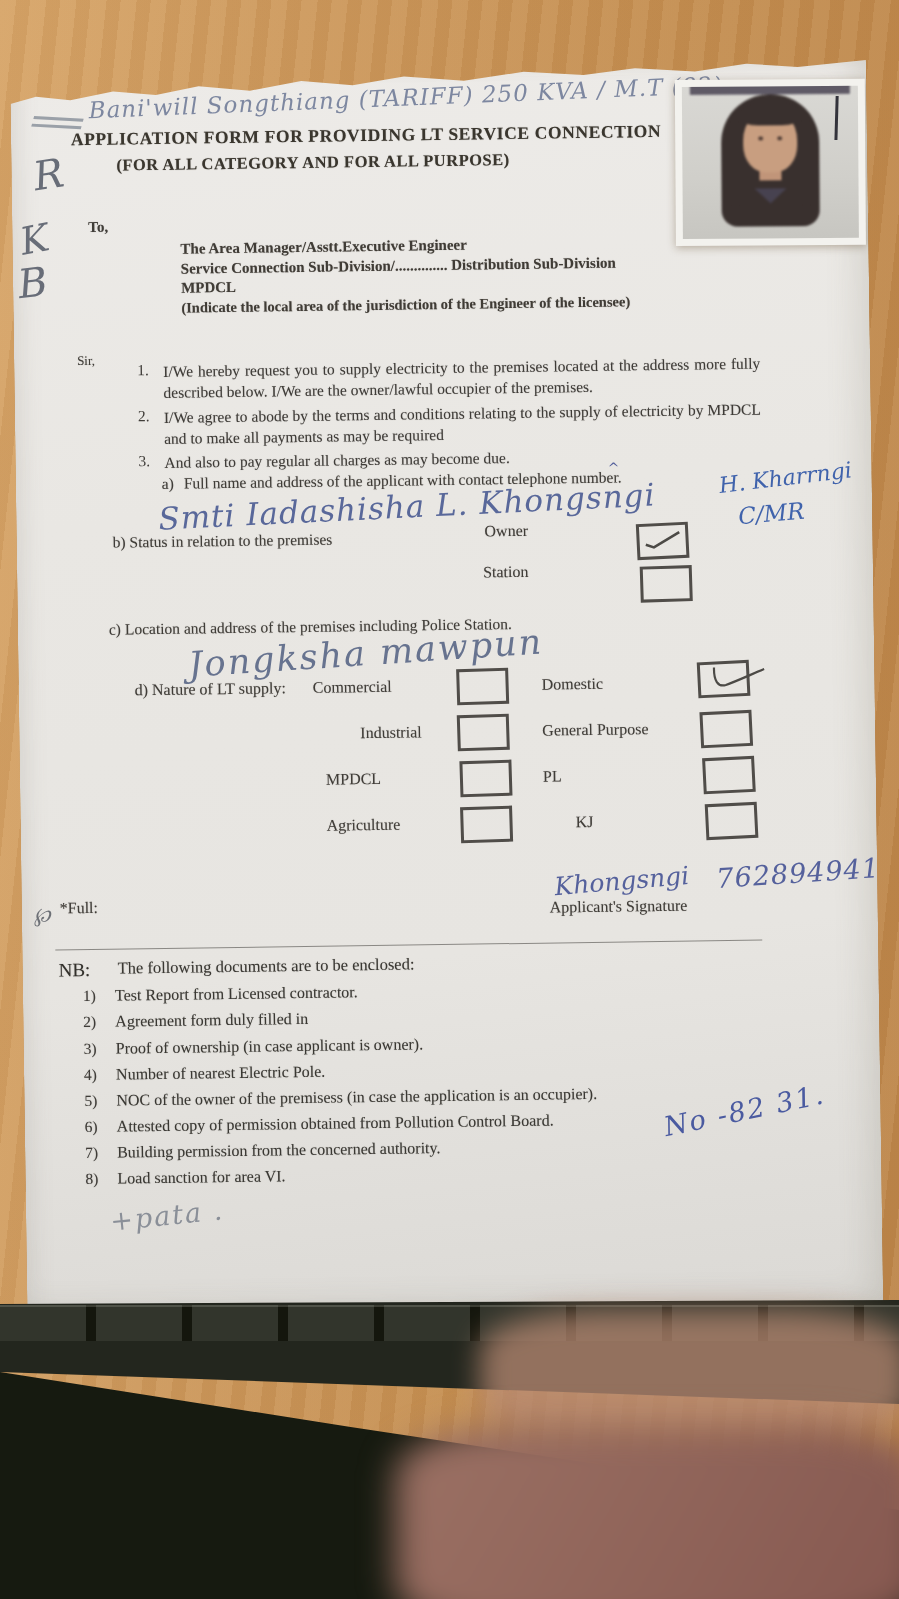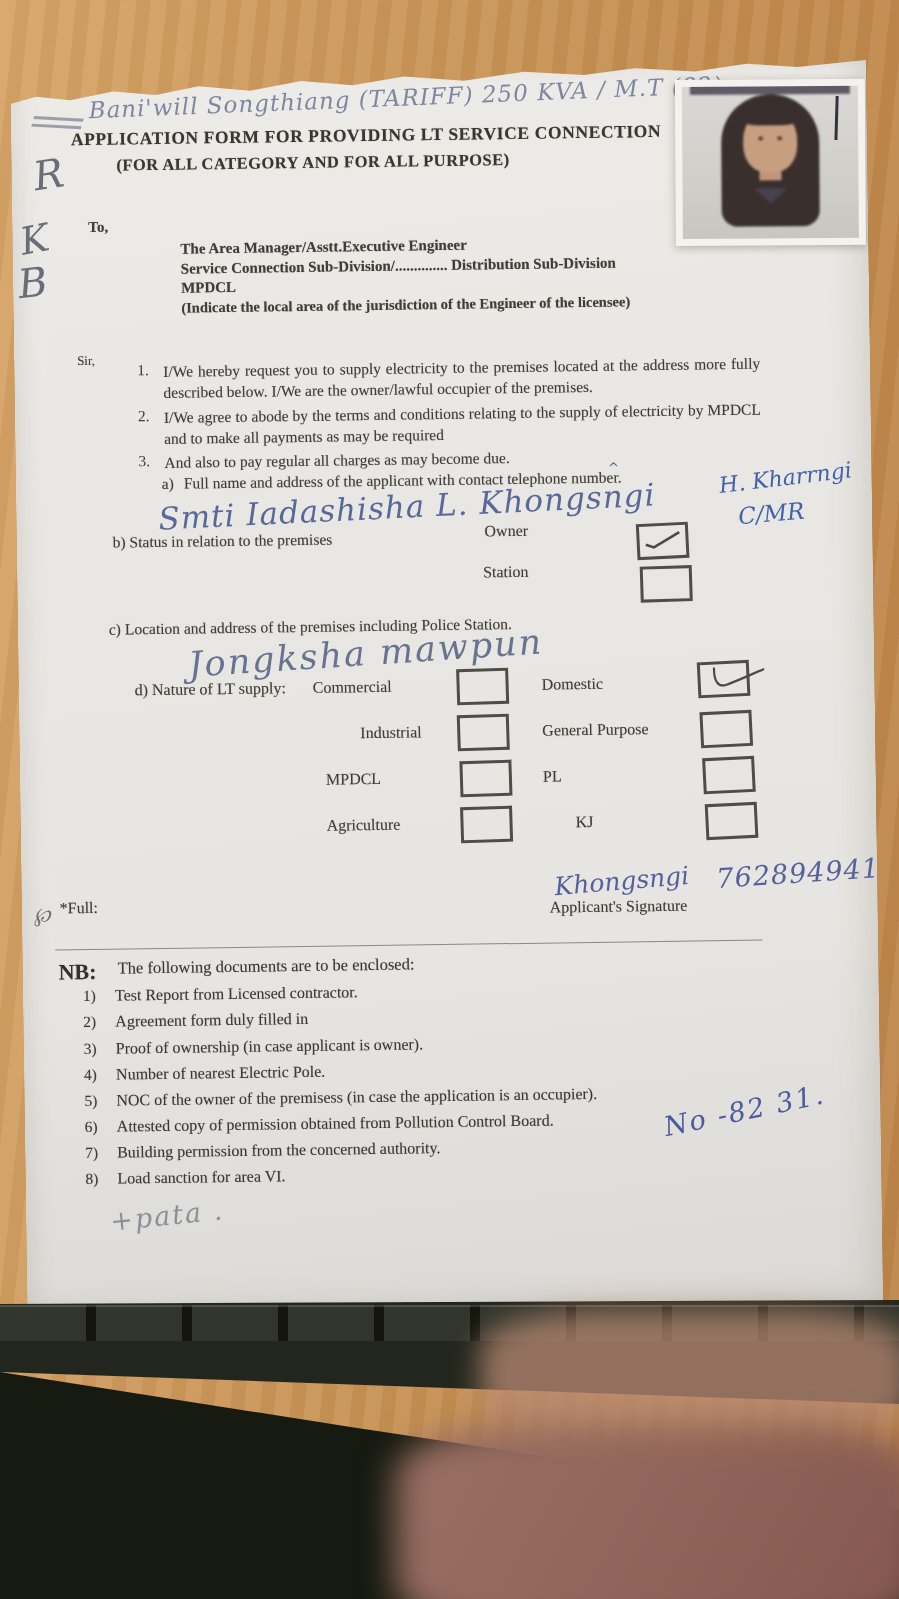--- a/index.html
+++ b/index.html
@@ -198,21 +198,21 @@
     </div>
 
     <div class="hw" style="left:533px;top:805px;font-size:25px;color:#55619c;transform:rotate(-4deg);">Khongsngi</div>
     <div class="hw" style="left:695px;top:798px;font-size:27px;letter-spacing:1px;color:#55619c;transform:rotate(-3deg);">7628949416</div>
     <div class="hw" style="left:12px;top:831px;font-size:20px;color:#6d7076;">℘</div>
     <div class="printed" style="left:38px;top:830px;font-size:16px;">*Full:</div>
     <div class="printed" style="left:528px;top:836px;font-size:16px;">Applicant's Signature</div>
 
     <div id="rule"></div>
 
-    <div class="printed" style="left:36px;top:890px;font-weight:bold;font-size:22px;color:#33312c;">NB:</div>
+    <div class="printed" style="left:36px;top:890px;font-weight:normal;font-size:19px;color:#33312c;">NB:</div>
     <div class="printed" style="left:95px;top:890px;font-size:16.5px;color:#3a3833;">The following documents are to be enclosed:</div>
 
     <div class="nb-item" style="top:918px;"><span class="inum">1)</span><span>Test Report from Licensed contractor.</span></div>
     <div class="nb-item" style="top:944px;"><span class="inum">2)</span><span>Agreement form duly filled in</span></div>
     <div class="nb-item" style="top:971px;"><span class="inum">3)</span><span>Proof of ownership (in case applicant is owner).</span></div>
     <div class="nb-item" style="top:997px;"><span class="inum">4)</span><span>Number of nearest Electric Pole.</span></div>
     <div class="nb-item" style="top:1023px;"><span class="inum">5)</span><span>NOC of the owner of the premisess (in case the application is an occupier).</span></div>
     <div class="nb-item" style="top:1049px;"><span class="inum">6)</span><span>Attested copy of  permission obtained from Pollution Control Board.</span></div>
     <div class="nb-item" style="top:1075px;"><span class="inum">7)</span><span>Building permission from the concerned authority.</span></div>
     <div class="nb-item" style="top:1101px;"><span class="inum">8)</span><span>Load sanction for area VI.</span></div>

